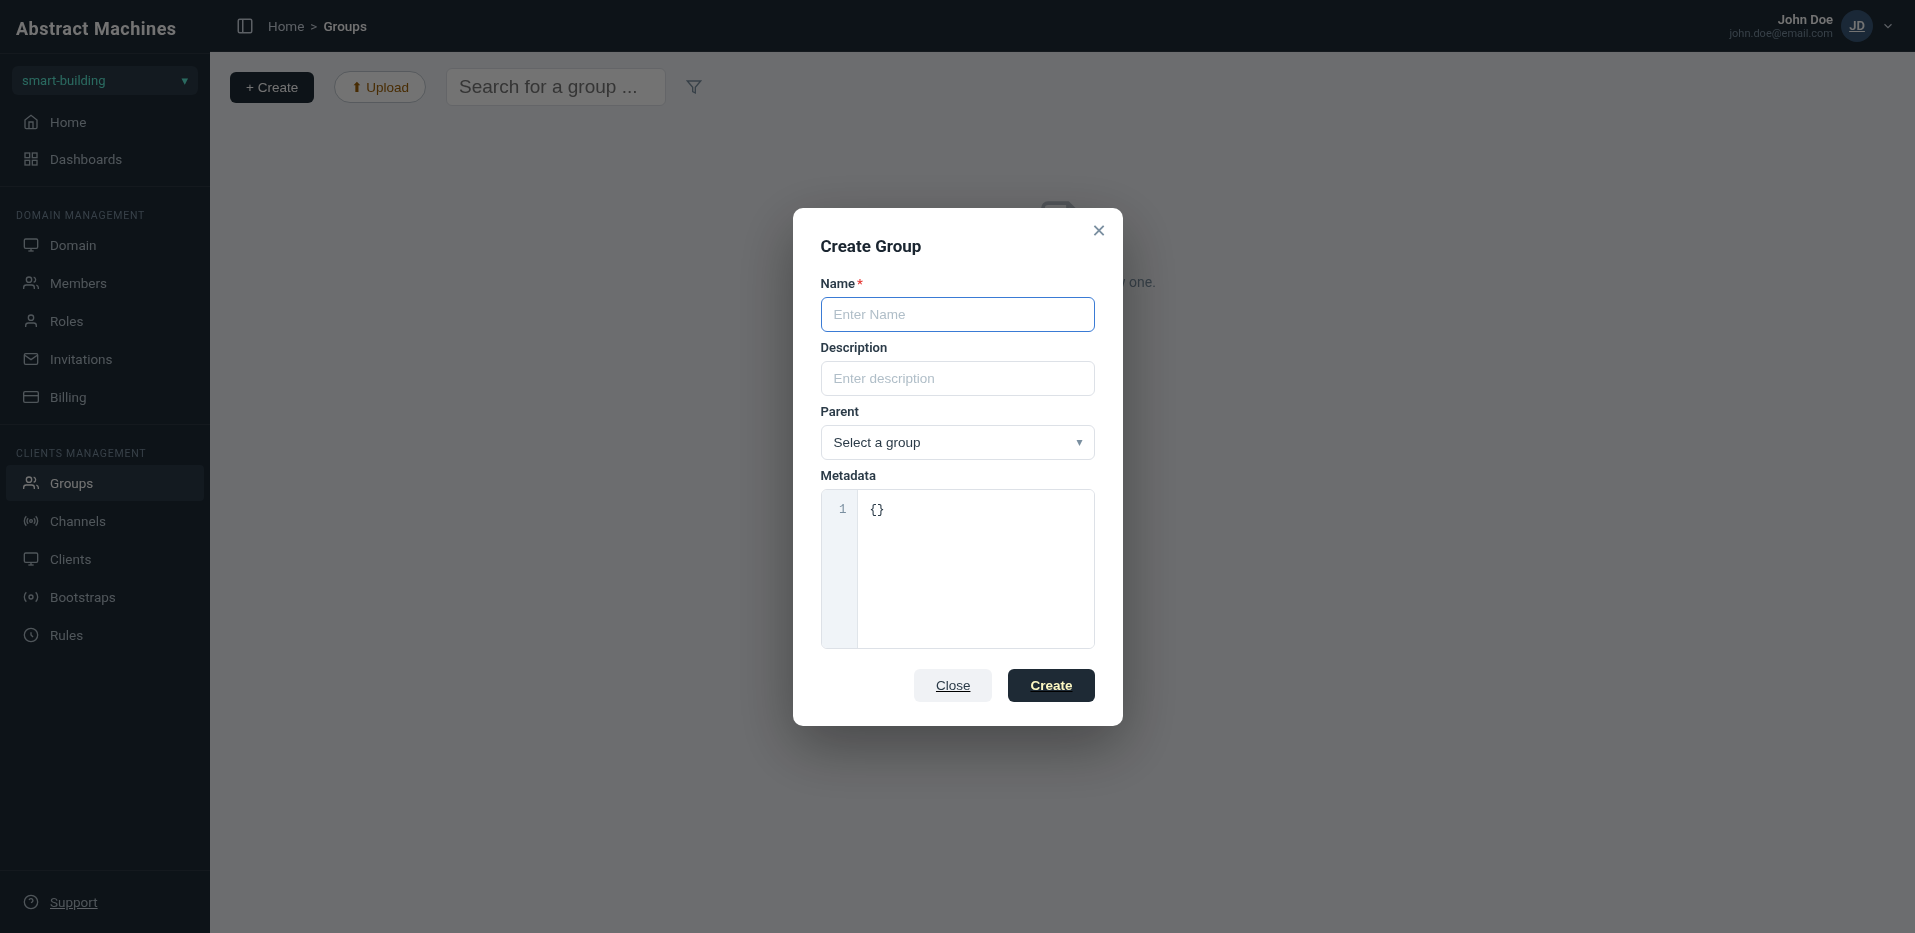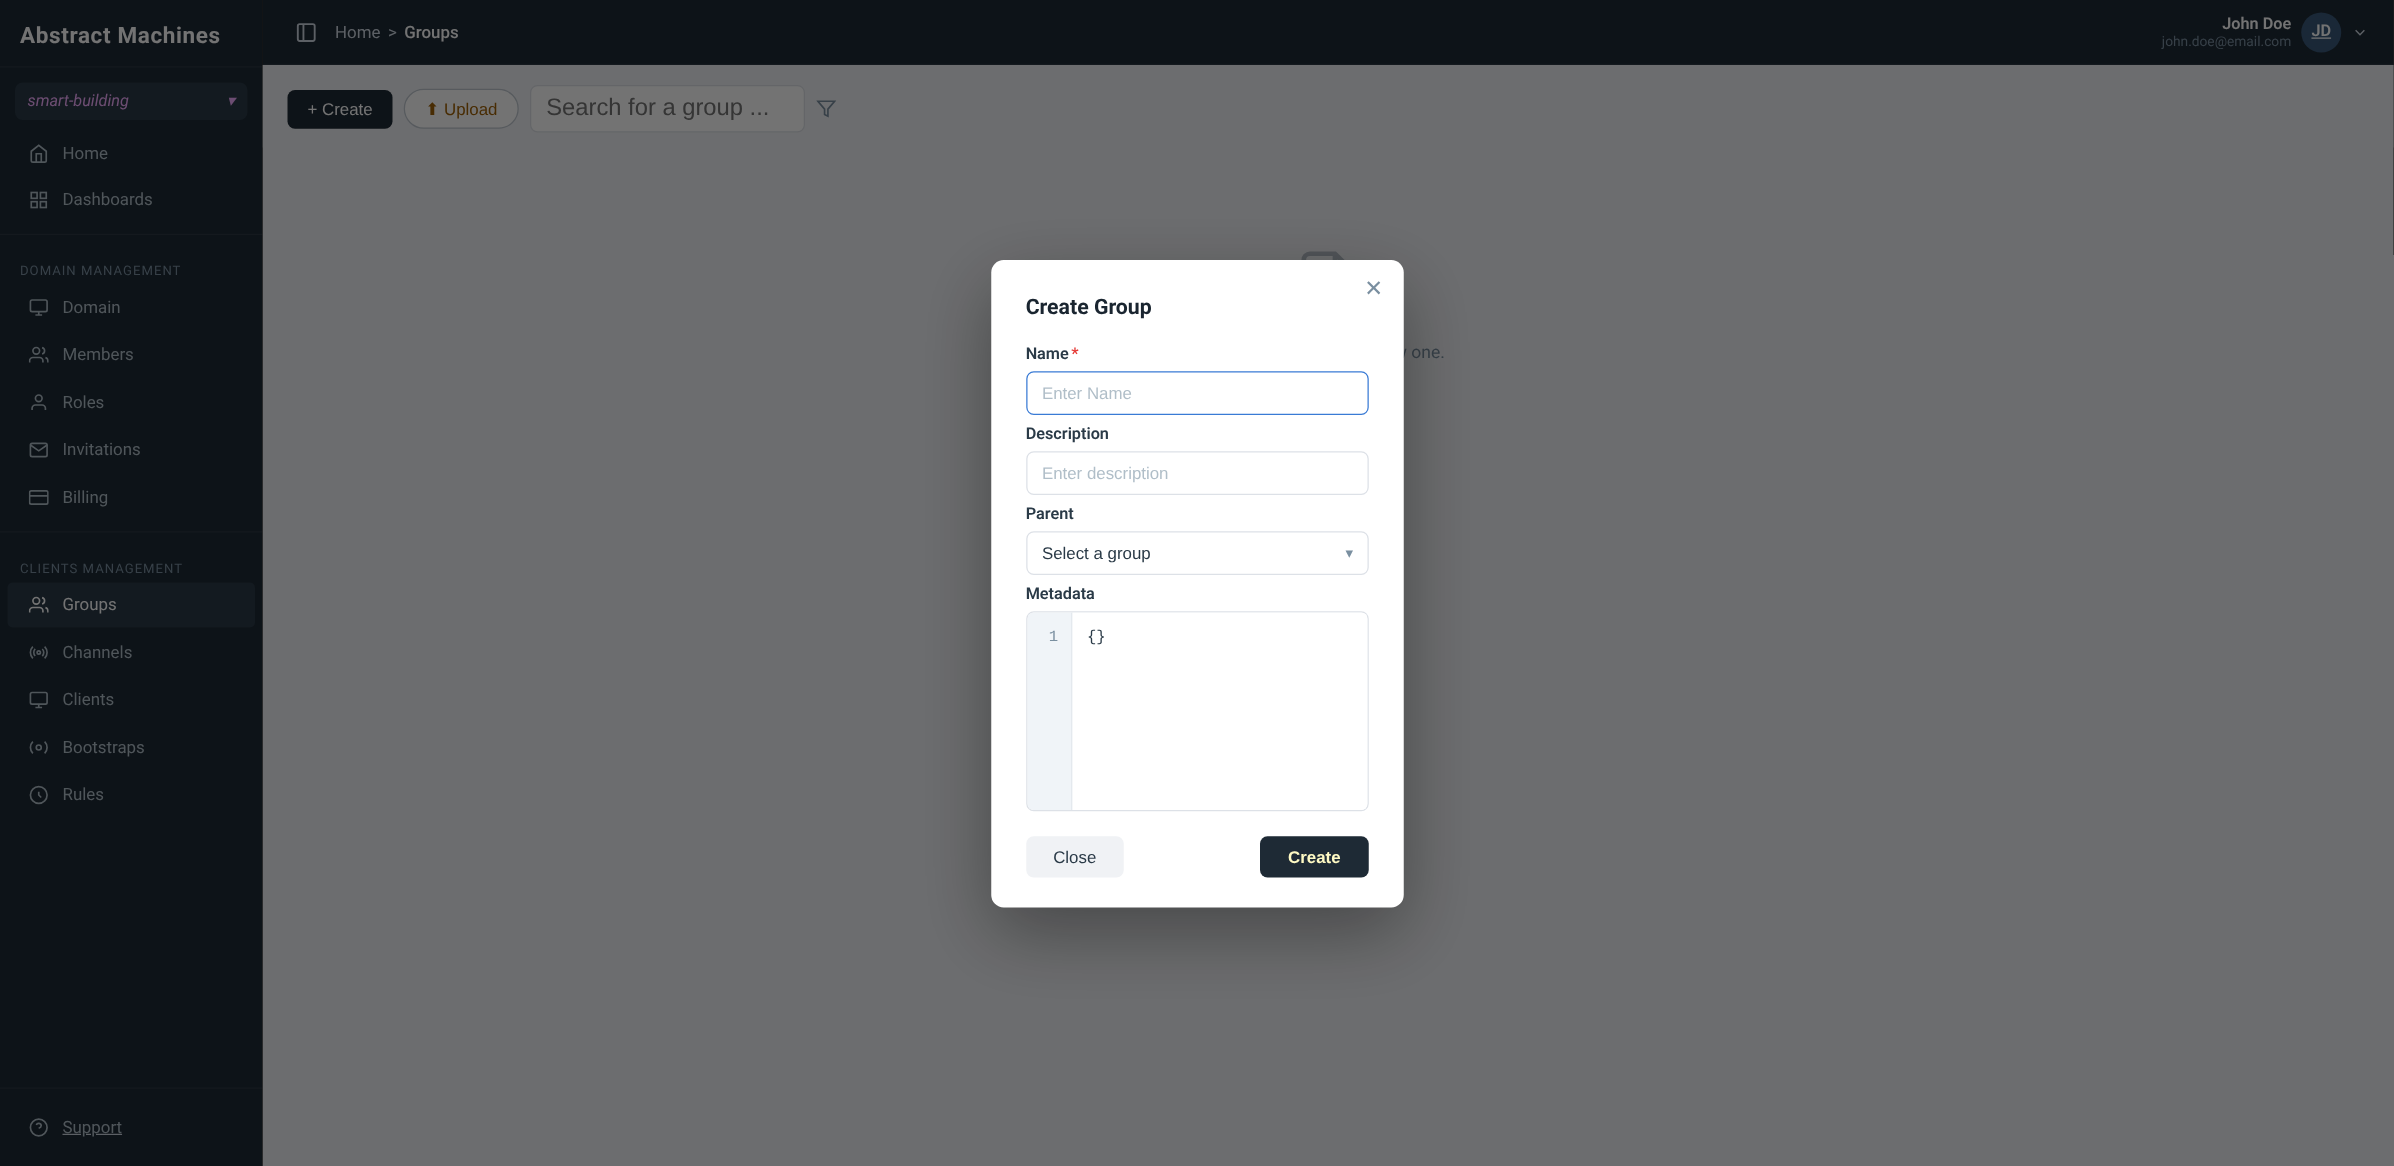--- a/index.html
+++ b/index.html
@@ -22,26 +22,25 @@
       color: #fff;
       letter-spacing: 0.5px;
       border-bottom: 1px solid rgba(255,255,255,0.07);
     }
     .sidebar-project {
       margin: 12px 12px 8px;
       background: #2a3a47;
       border-radius: 6px;
       padding: 7px 10px;
       font-size: 13px;
-      color: #f0abfc;
-      display: flex;
-      align-items: flex-end;
+      color: #5eead4;
+      display: flex;
+      align-items: flex-start;
       justify-content: space-between;
       cursor: pointer;
-      font-style: italic;
     }
     .sidebar-section-label {
       font-size: 10.5px;
       color: #7a8fa0;
       text-transform: uppercase;
       letter-spacing: 0.8px;
       padding: 14px 16px 4px;
     }
     .sidebar-divider {
       border: none;
@@ -126,21 +125,21 @@
       background: #f0f2f5;
       position: relative;
       overflow: auto;
     }
 
     .content-toolbar {
       background: #f0f2f5;
       padding: 16px 20px 12px;
       display: flex;
       align-items: center;
-      gap: 9px;
+      gap: 20px;
     }
     .btn-create {
       background: #1e2a35;
       color: #fff;
       border: none;
       border-radius: 6px;
       padding: 8px 16px;
       font-size: 13.5px;
       cursor: pointer;
       display: flex;
@@ -315,23 +314,24 @@
       padding: 10px 12px;
       font-size: 12.5px;
       font-family: 'Courier New', monospace;
       color: #2a3a47;
       flex: 1;
       line-height: 1.6;
     }
 
     .modal-footer {
       display: flex;
-      justify-content: space-between;
-      gap: 28px;
+      justify-content: flex-end;
+      gap: 16px;
       margin-top: 20px;
+      text-decoration: underline;
     }
     .btn-close-modal {
       background: #f0f2f5;
       color: #2a3a47;
       border: none;
       border-radius: 6px;
       padding: 9px 22px;
       font-size: 13.5px;
       font-weight: 500;
       cursor: pointer;

